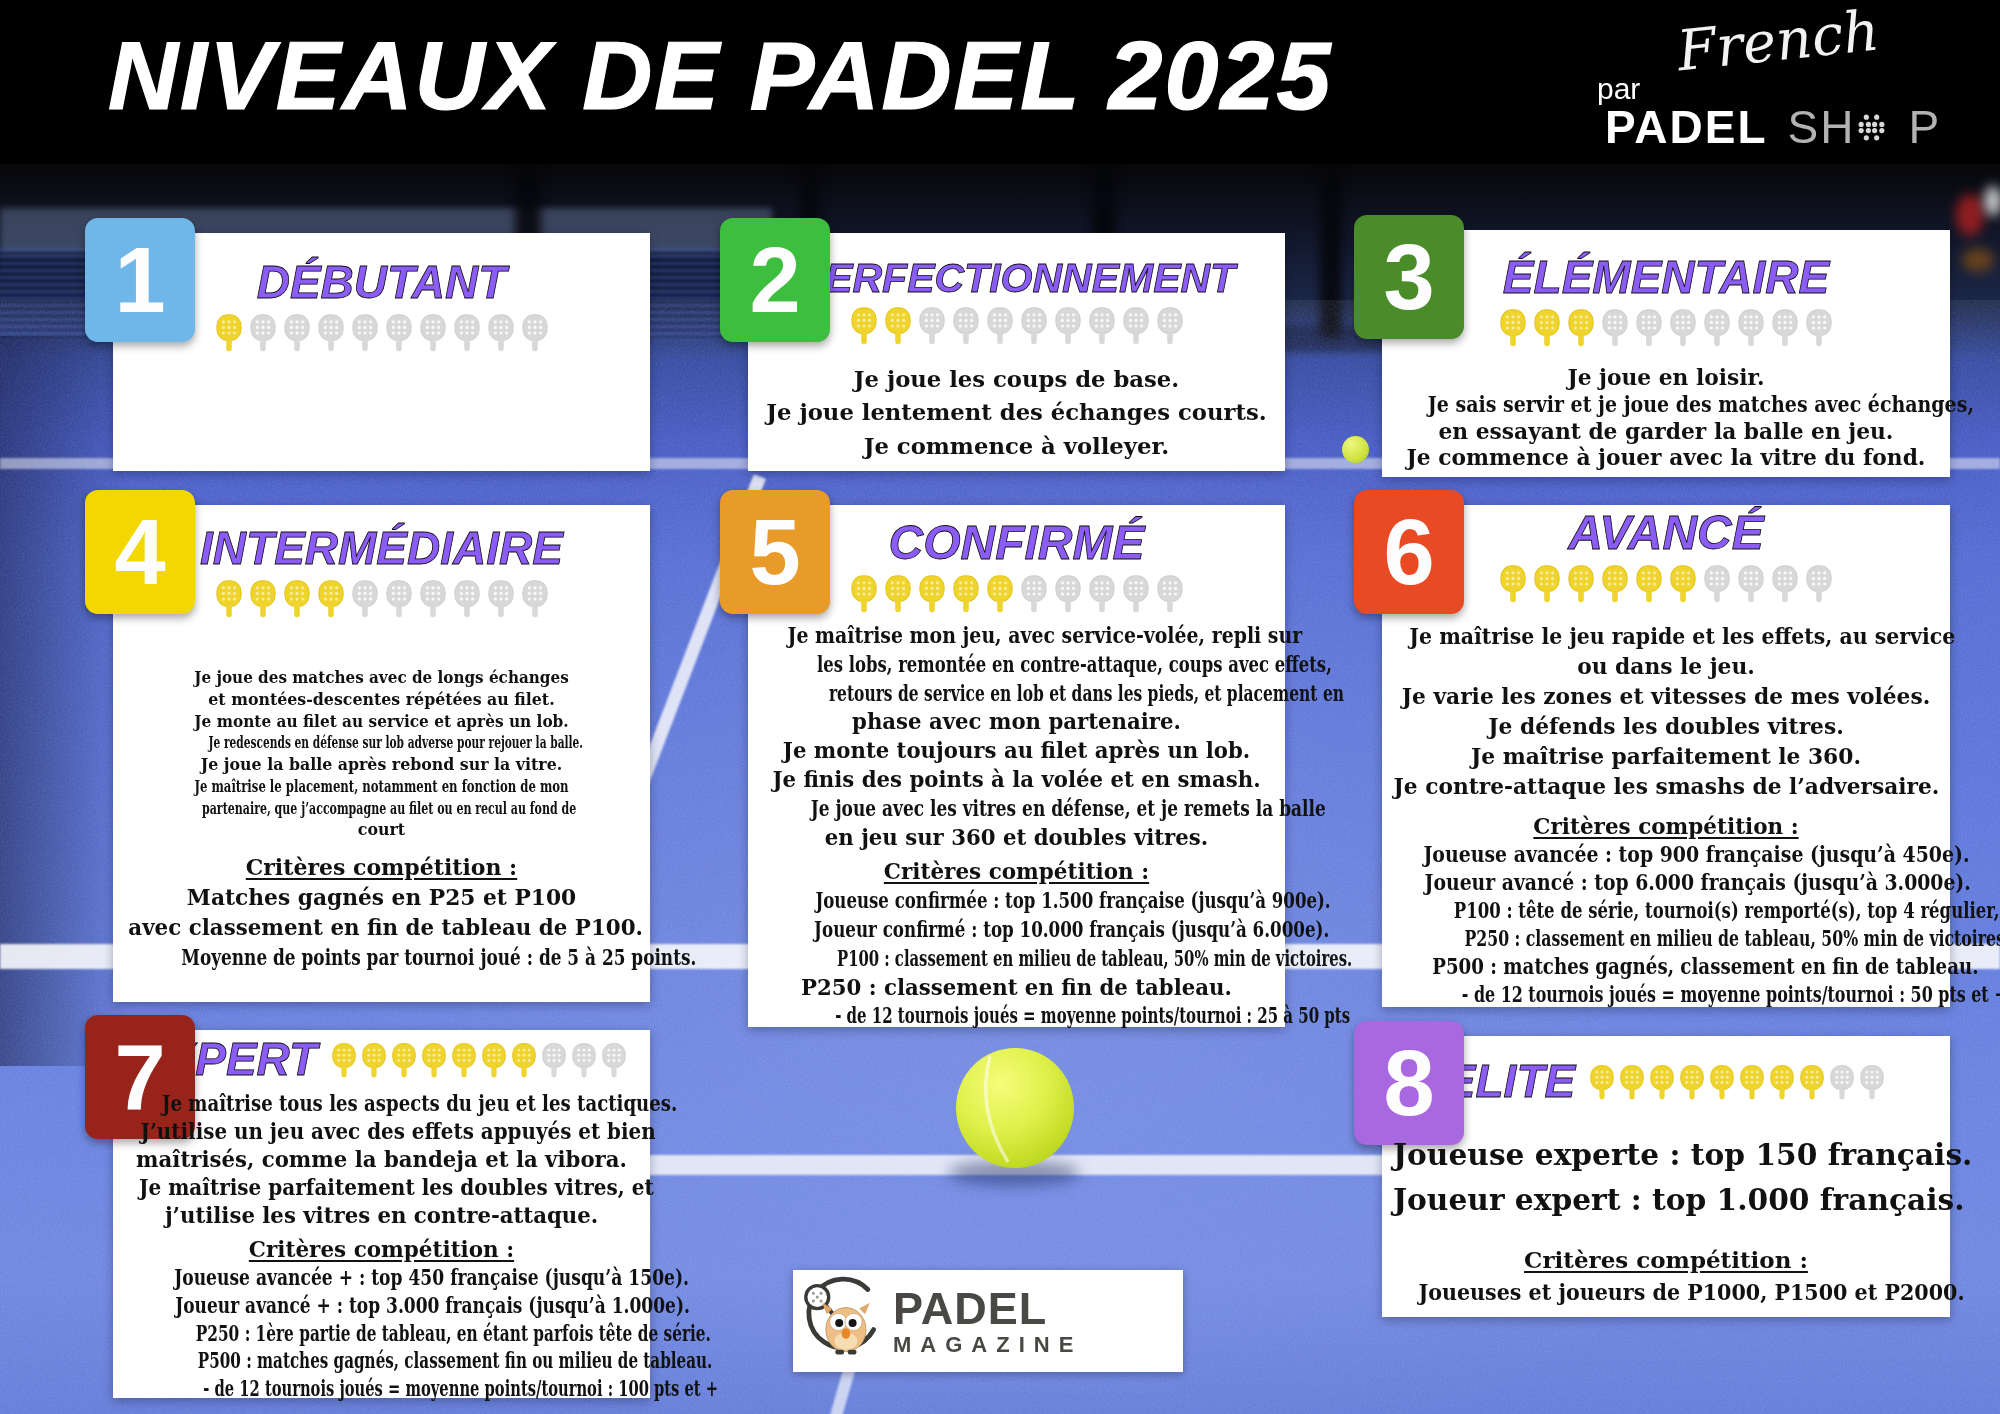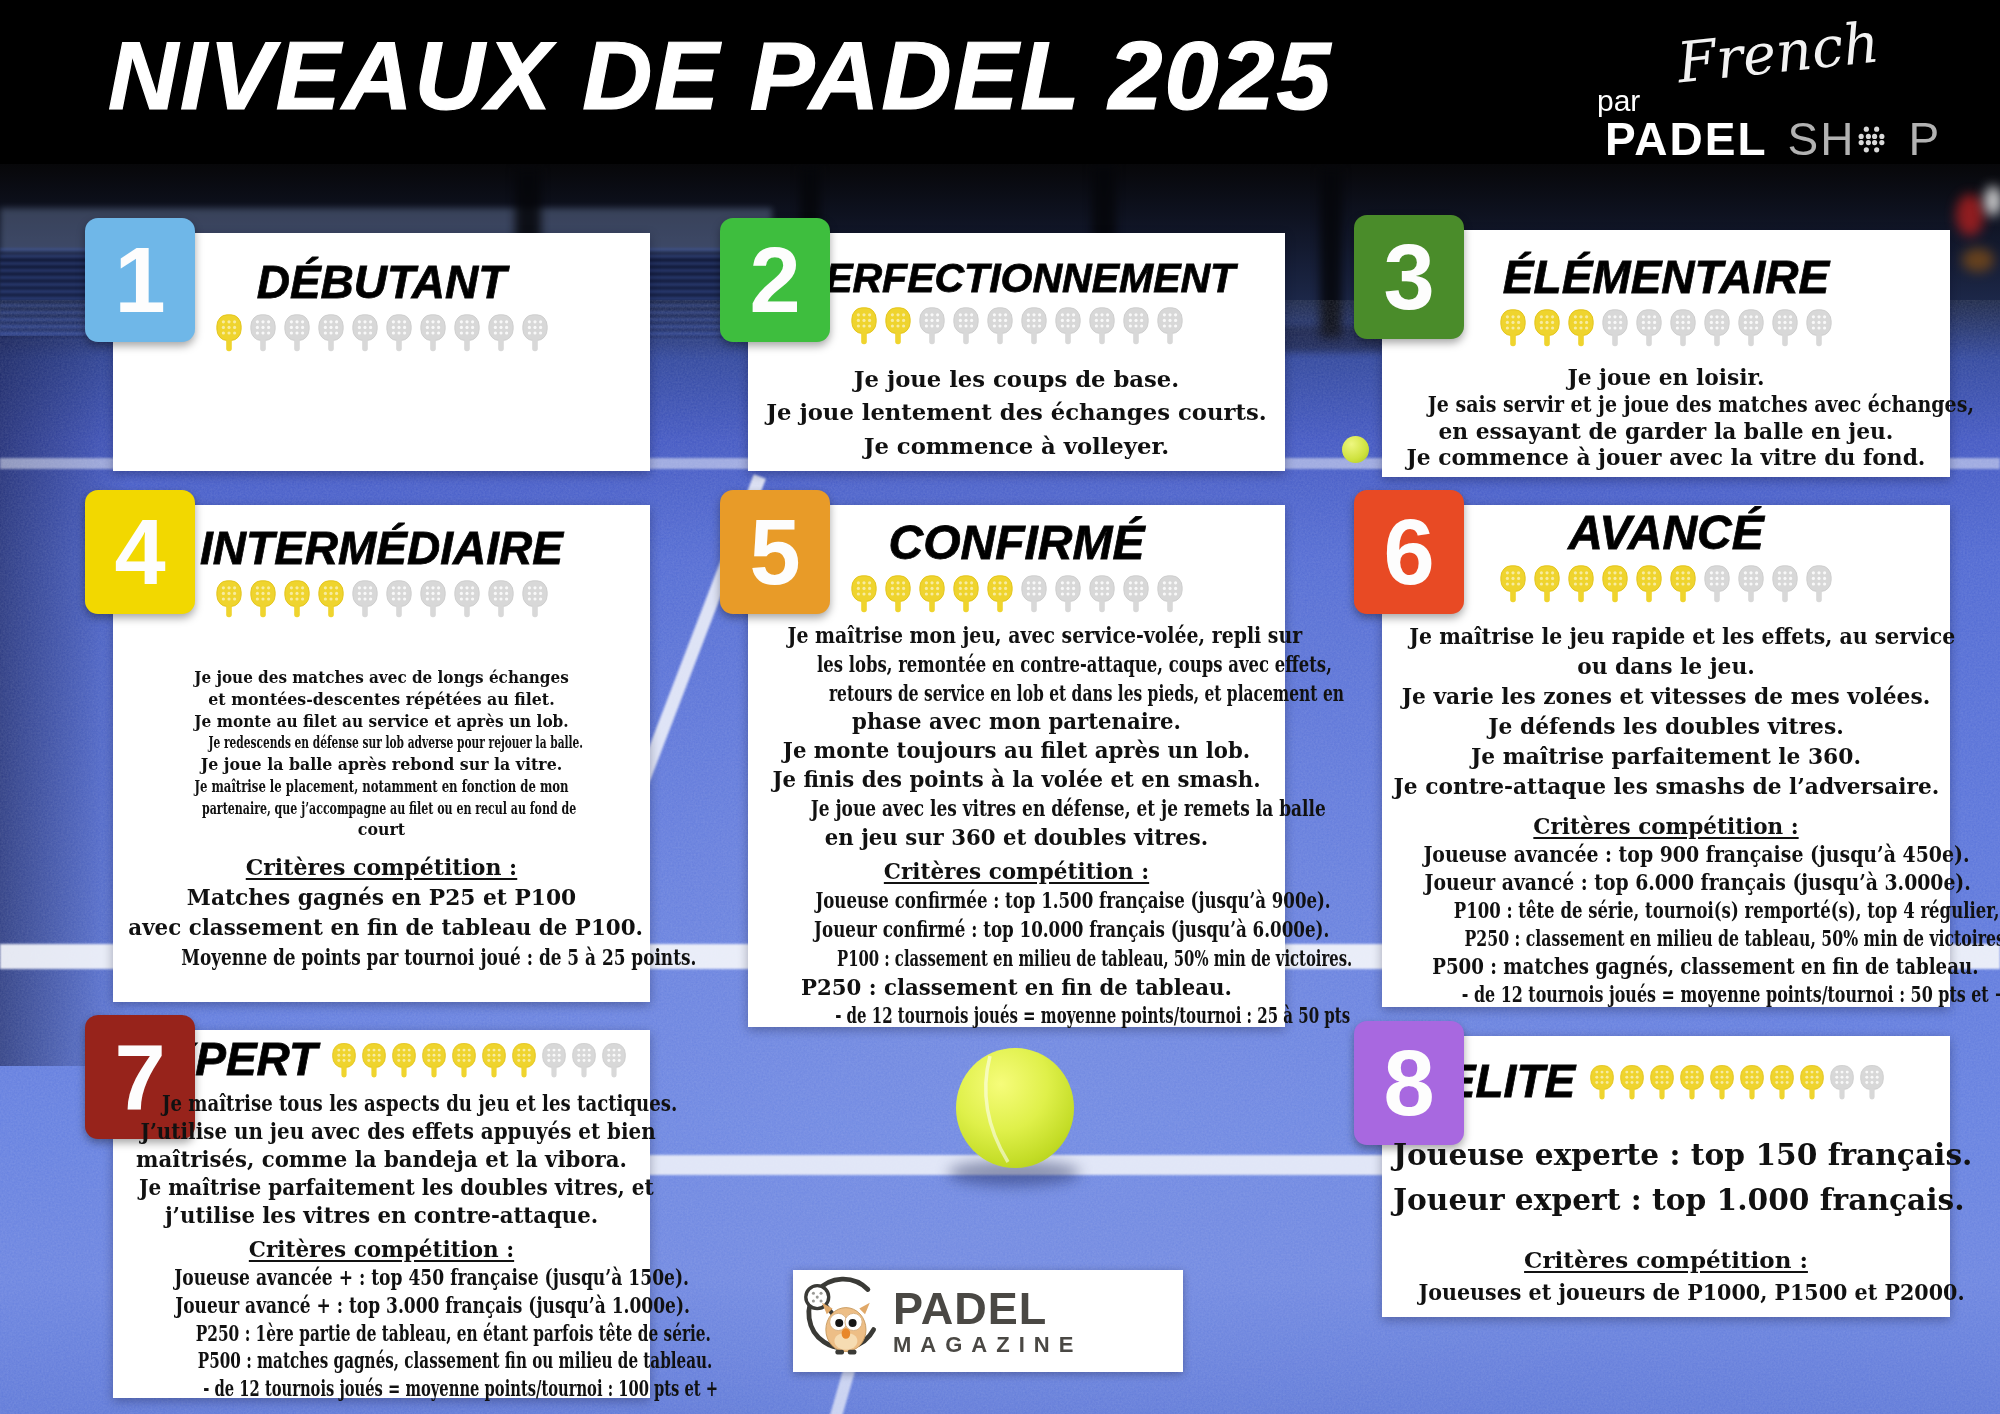--- a/index.html
+++ b/index.html
@@ -31,42 +31,42 @@
   .hl1{left:0;top:458px;width:2000px;height:11px;opacity:.5;}
   .hl2{left:0;top:944px;width:2000px;height:25px;opacity:.92;}
   .hl3{left:620px;top:1155px;width:770px;height:20px;opacity:.85;}
   .dg1{left:686px;top:464px;width:13px;height:376px;opacity:.85;transform:rotate(21deg);}
   .dg2{left:836px;top:1352px;width:12px;height:86px;opacity:.7;transform:rotate(16deg);}
   
   .header{left:0;top:0;width:2000px;height:164px;background:#000;}
   .page-title{position:absolute;left:108px;top:20px;width:1465px;white-space:nowrap;
     font-size:97px;font-weight:700;font-style:italic;color:#fff;letter-spacing:2px;
     -webkit-text-stroke:1.2px #fff;transform-origin:0 50%;}
-  .brand{position:absolute;left:1585px;top:24px;width:400px;height:160px;color:#fff;}
+  .brand{position:absolute;left:1585px;top:12px;width:400px;height:160px;color:#fff;}
   .brand-par{position:absolute;left:12px;top:60px;font-size:30px;}
   .brand-script{position:absolute;left:92px;top:-4px;font-family:"DejaVu Serif",serif;font-style:italic;font-size:56px;transform:rotate(-6deg);color:#f2f2f2;}
   .brand-word{position:absolute;left:20px;top:88px;font-size:46px;letter-spacing:2px;display:flex;align-items:center;}
   .brand-bold{font-weight:700;color:#fff;}
   .brand-light{font-weight:400;color:#b2b2b2;margin-left:20px;}
   .dotted-o{width:31px;height:31px;margin:0 1px;}
   
   .card{position:absolute;background:#fff;box-shadow:0 3px 10px rgba(0,0,25,.30);
     text-align:center;padding:0 8px;box-sizing:border-box;}
   .c1{left:113px;top:233px;width:537px;height:238px;}
   .c2{left:748px;top:233px;width:537px;height:238px;}
   .c3{left:1382px;top:230px;width:568px;height:247px;}
   .c4{left:113px;top:505px;width:537px;height:497px;}
   .c5{left:748px;top:505px;width:537px;height:522px;}
   .c6{left:1382px;top:505px;width:568px;height:502px;}
   .c7{left:113px;top:1030px;width:537px;height:368px;}
   .c8{left:1382px;top:1036px;width:568px;height:281px;}
   .badge{position:absolute;left:-28px;top:-15px;width:110px;height:124px;border-radius:13px;
     box-shadow:0 4px 9px rgba(0,0,0,.35);color:#fdfdfd;font-size:92px;font-weight:700;
     line-height:124px;text-align:center;}
-  .card h2{margin:0;font-size:46px;font-weight:700;font-style:italic;color:#000000;
+  .card h2{margin:0;font-size:46px;font-weight:700;font-style:italic;color:#8b5cf6;
     -webkit-text-stroke:.8px #0c0c0c;white-space:nowrap;display:block;}
   .c2 h2{font-size:41px;}
   .c5 h2,.c6 h2{font-size:48px;}
   .c1 h2,.c2 h2{margin-top:22px;}
   .c3 h2{margin-top:20px;}
   .c4 h2{margin-top:16px;}
   .c5 h2{margin-top:10px;}
   .c6 h2{margin-top:0;}
   .rackets{display:flex;justify-content:center;align-items:flex-start;margin-top:4px;height:42px;}
   .racket{width:28px;height:40px;margin:0 3px;}

